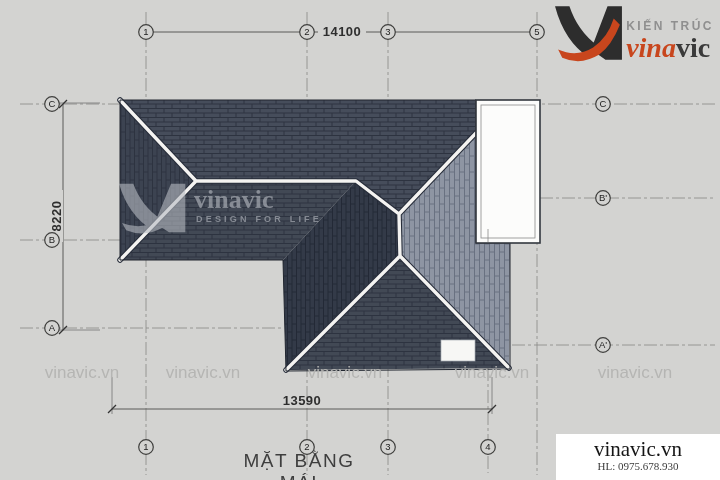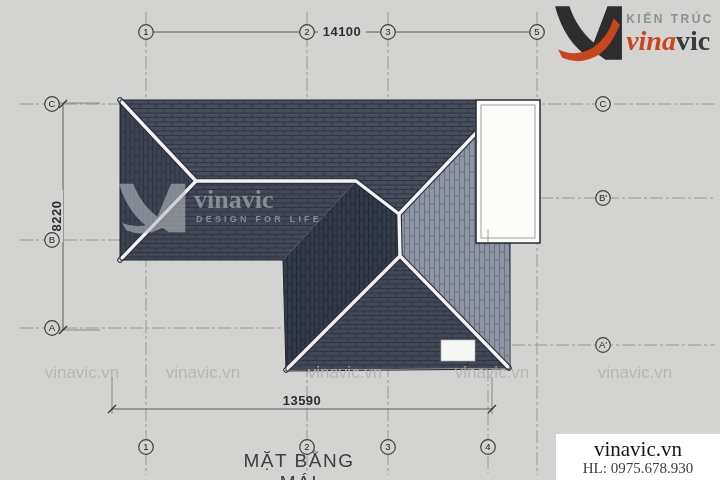--- a/index.html
+++ b/index.html
@@ -35,33 +35,33 @@
   .f1{fill:url(#ph1);} .f2{fill:url(#ph2);} .f3{fill:url(#pv1);}
   .f4{fill:url(#pv2);} .fL{fill:url(#pvL);}
   .ridge-under{stroke:var(--ridge-edge);stroke-width:5.5;fill:none;stroke-linecap:round;stroke-linejoin:round;}
   .ridge{stroke:var(--ridge-white);stroke-width:3.4;fill:none;stroke-linecap:round;stroke-linejoin:round;}
   .outline{stroke:#20252f;stroke-width:1;fill:none;}
 
   .wm-row{font-size:17px;fill:var(--watermark-gray);text-anchor:middle;opacity:0.95;}
   .wm-name{font-family:"Liberation Serif",serif;font-weight:bold;font-size:26px;}
   .wm-tag{font-size:9px;letter-spacing:3.2px;font-weight:bold;}
 
-  #logo{position:absolute;top:4px;right:6px;display:flex;align-items:flex-start;}
+  #logo{position:absolute;top:4px;right:6px;display:flex;align-items:flex-end;}
   #logo .logo-text{margin-left:2px;margin-top:8px;}
   #logo .kien{font-size:12px;letter-spacing:2.5px;color:#8f8f8f;font-weight:bold;}
   #logo .brand{font-family:"Liberation Serif",serif;font-weight:bold;font-size:28px;line-height:1.0;color:#3a3a3a;margin-top:1px;}
   #logo .brand .accent{color:var(--accent-orange);font-style:italic;}
   .logo-dark{fill:var(--logo-dark);} .logo-orange{fill:var(--accent-orange);}
 
   #title{position:absolute;left:224px;top:450px;width:150px;text-align:center;
          font-size:19px;letter-spacing:1.5px;color:#3e3e3e;}
   #footer{position:absolute;left:556px;top:434px;width:164px;height:46px;background:#ffffff;
           text-align:center;font-family:"Liberation Serif",serif;}
   #footer .site{font-size:21px;color:#151515;margin-top:4px;line-height:1.05;}
-  #footer .hotline{font-size:15px;color:#3c3c3c;line-height:1.1;}
+  #footer .hotline{font-size:11px;color:#3c3c3c;line-height:1.1;}
 </style>
 </head>
 <body>
 
 <div id="stage">
 
 <svg width="720" height="480" viewBox="0 0 720 480">
   <defs>
     <pattern id="ph1" width="16" height="9" patternUnits="userSpaceOnUse">
       <rect class="pbg1" width="16" height="9"></rect>

